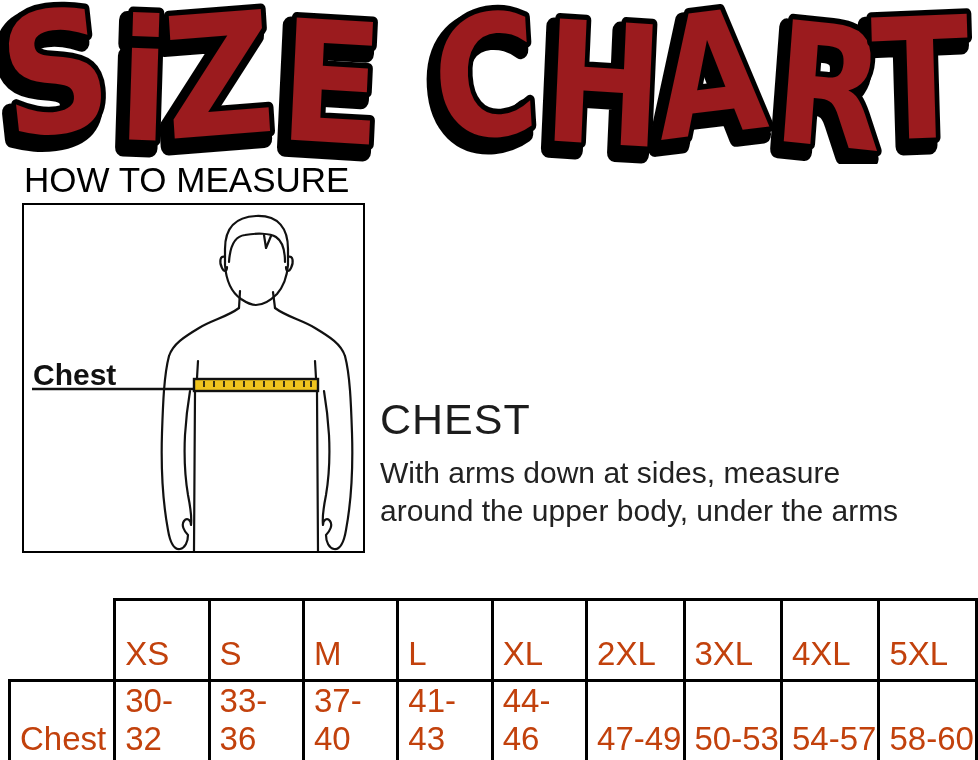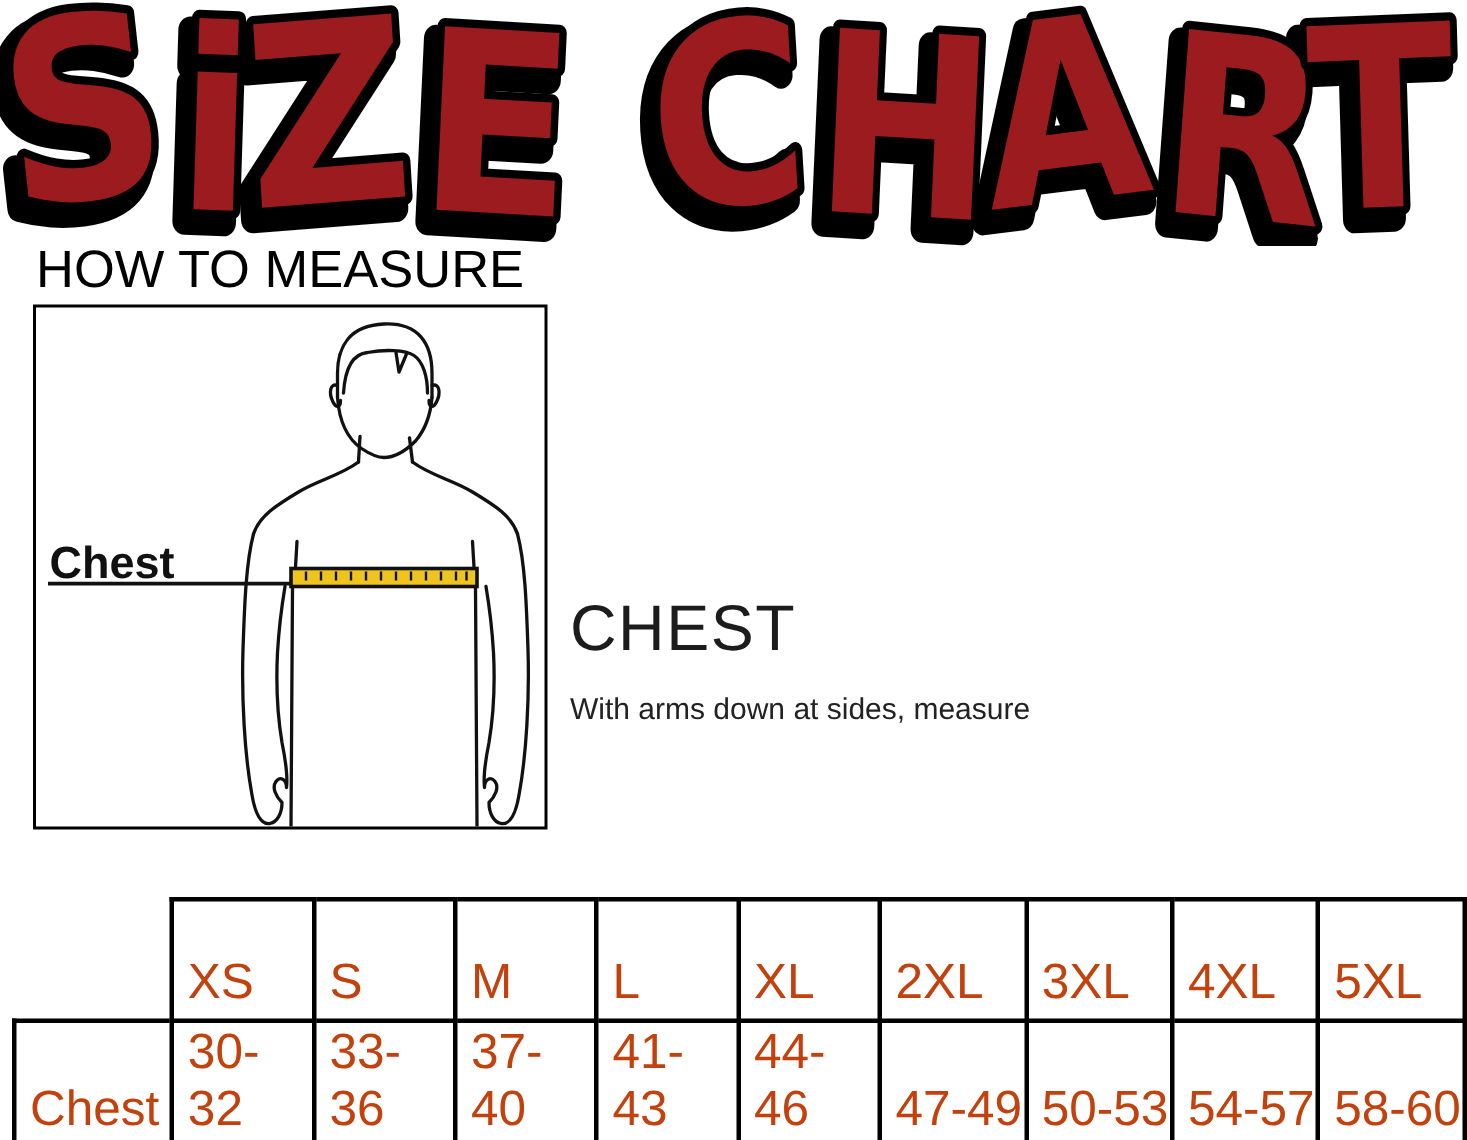--- a/index.html
+++ b/index.html
@@ -48,21 +48,21 @@
   }
   .chest-heading {
     font-size: 43px;
     font-weight: 400;
     color: #1c1c1c;
     letter-spacing: 1px;
     line-height: 46px;
     margin: 0 0 12px 0;
   }
   .chest-desc {
-    font-size: 20px;
+    font-size: 30px;
     line-height: 38px;
     color: #222;
     font-weight: 400;
   }
 
   
   table.size-table {
     position: absolute;
     left: 8px; top: 598px;
     border-collapse: collapse;
@@ -144,20 +144,21 @@
       <path d="M 8,184 L 170,184" stroke="#111" stroke-width="2.5" fill="none"></path>
       <text x="9" y="180" font-family="'Liberation Sans', sans-serif" font-size="30" font-weight="bold" fill="#111">Chest</text>
     </g>
   </svg>
 </div>
 
 <div class="chest-section">
   <div class="chest-heading">CHEST</div>
   <div class="chest-desc">
     <div>With arms down at sides, measure</div>
+    <div>around the upper body, under the arms</div>
   </div>
 </div>
 
 <table class="size-table">
   <tbody>
     <tr class="row-sizes">
       <td class="corner"></td>
 
     <th>XS</th>
         <th>S</th>

